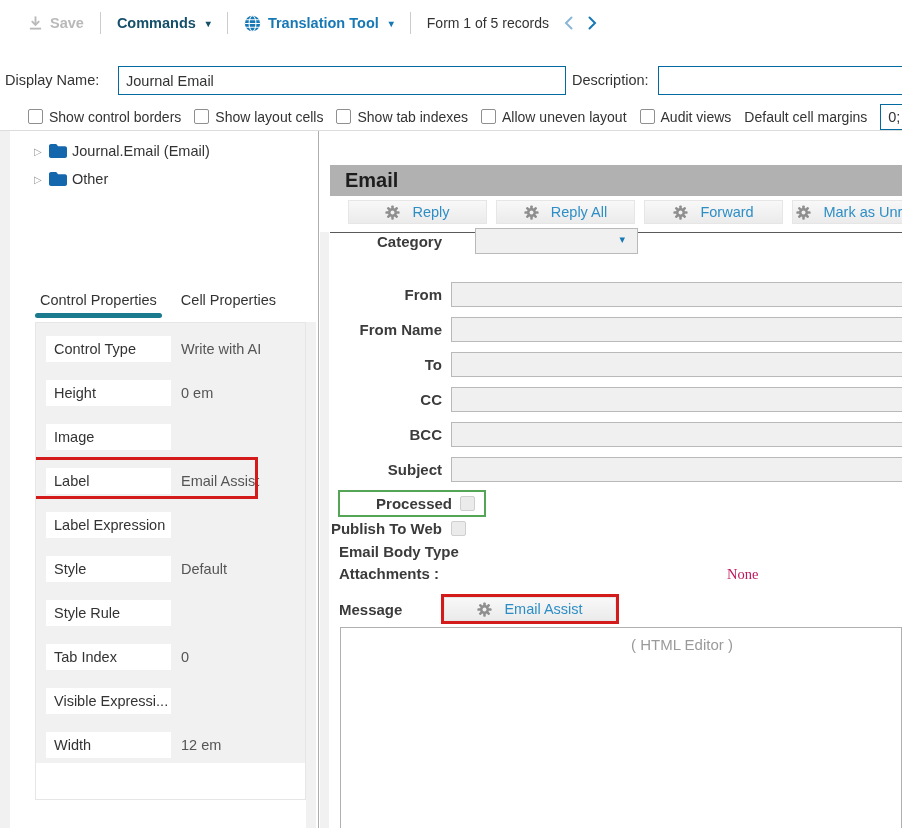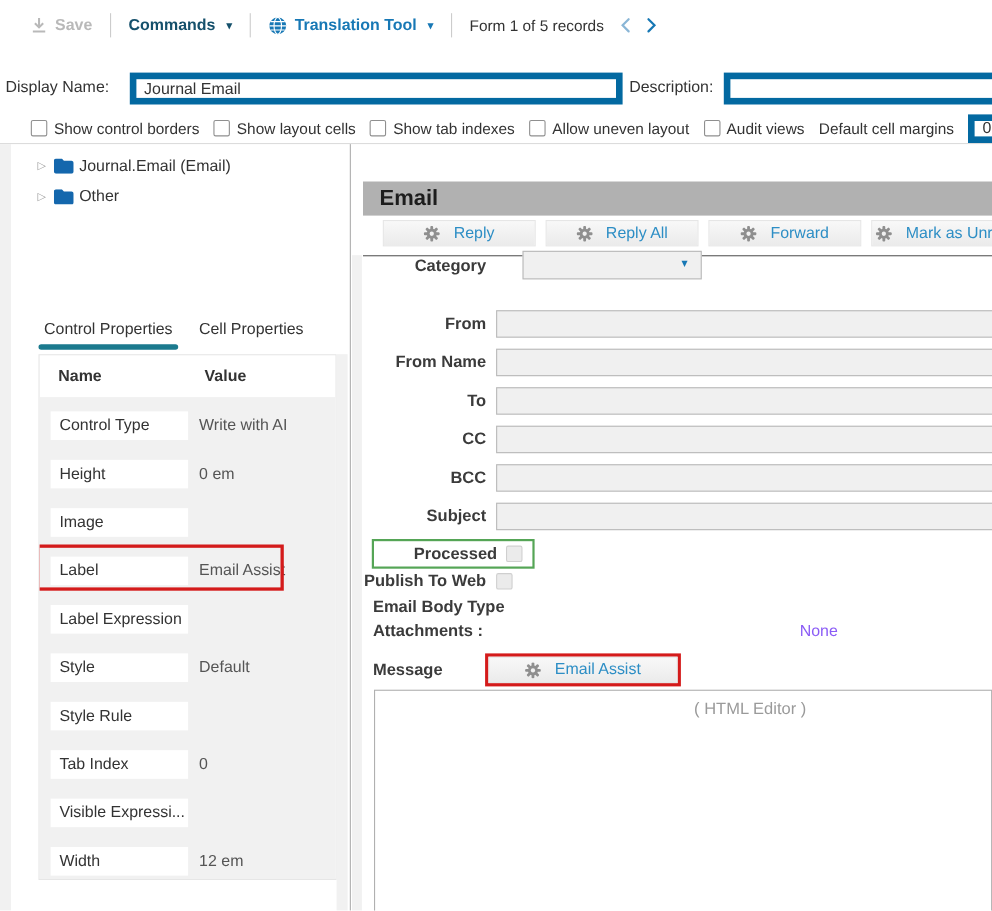--- a/index.html
+++ b/index.html
@@ -13,21 +13,21 @@
   .tb-item.save{color:#b9b9b9;}
   .tb-item.commands{color:#15506b;}
   .tb-item.translation{color:#1778b5;}
   .tb-sep{width:1px;height:22px;background:#ccc;margin:0 16px;flex:none;}
   .caret{font-size:10px;margin-left:3px;}
   .record-nav{display:flex;align-items:center;gap:15px;font-size:14px;font-weight:normal;color:#333;}
 
   
   .name-bar{position:absolute;left:0;top:66px;width:902px;height:30px;}
   .name-bar .lbl{position:absolute;top:6px;font-size:14.5px;color:#333;}
-  .txt{border:6px solid #0369a1;box-sizing:border-box;font-family:"Liberation Sans",sans-serif;
+  .txt{border:1px solid #0369a1;box-sizing:border-box;font-family:"Liberation Sans",sans-serif;
        font-size:14.5px;color:#333;padding:0 7px;background:#fff;}
   #displayNameInput{position:absolute;left:118px;top:0;width:448px;height:29px;}
   #descLabel{left:572px;}
   #descInput{position:absolute;left:658px;top:0;width:252px;height:29px;}
 
   
   .options{position:absolute;left:28px;top:103px;height:27px;display:flex;align-items:center;gap:13px;
            font-size:14px;white-space:nowrap;}
   .opt{display:flex;align-items:center;gap:6px;}
   .cb{width:13px;height:13px;border:1px solid #8f8f8f;background:#fff;border-radius:2px;flex:none;}
@@ -85,21 +85,21 @@
   .select .car{position:absolute;right:12px;top:4px;color:#1778b5;font-size:11px;}
   .tfield{width:460px;height:25px;}
   .cb2{width:13px;height:13px;background:#ebebeb;border:1px solid #cfcfcf;border-radius:2px;flex:none;}
 
   .green-box{position:absolute;left:338px;top:490px;width:148px;height:27px;border:2px solid #55a556;
              box-sizing:border-box;display:flex;align-items:center;padding-right:9px;background:#fff;}
   .green-box .flab{flex:1;width:auto;}
   .green-box .cb2{margin-left:8px;}
 
   .lone-label{position:absolute;left:339px;font-weight:bold;font-size:15px;color:#3b3b3b;white-space:nowrap;}
-  .none-val{position:absolute;left:727px;top:566px;font-size:14.5px;color:#8b5cf6;}
+  .none-val{position:absolute;left:727px;top:566px;font-size:14.5px;color:#be185d;font-family:Liberation Serif, serif;}
 
   .ea-wrap{position:absolute;left:441px;top:594px;border:3px solid #d41b1b;}
   .ea-wrap .gbtn{width:172px;}
 
   .editor{position:absolute;left:340px;top:627px;width:562px;height:205px;border:1px solid #b0b0b0;
           background:#fff;box-sizing:border-box;}
   .editor .ph{position:absolute;left:290px;top:8px;color:#9a9a9a;font-size:15px;}
 </style>
 </head>
 <body>
@@ -204,24 +204,20 @@
         <span>Other</span>
       </div>
     </div>
 
   <div class="tabs">
     <div class="tab active">Control Properties</div>
     <div class="tab">Cell Properties</div>
   </div>
 
   <div class="props">
-    <div class="props-head">
-      <span class="nh">Name</span>
-      <span class="vh">Value</span>
-    </div>
     <div class="props-body" id="propsBody">
         <div class="prow">
           <div class="pname">Control Type</div>
           <div class="pval">Write with AI</div>
         </div>
         <div class="prow">
           <div class="pname">Height</div>
           <div class="pval">0 em</div>
         </div>
         <div class="prow">

